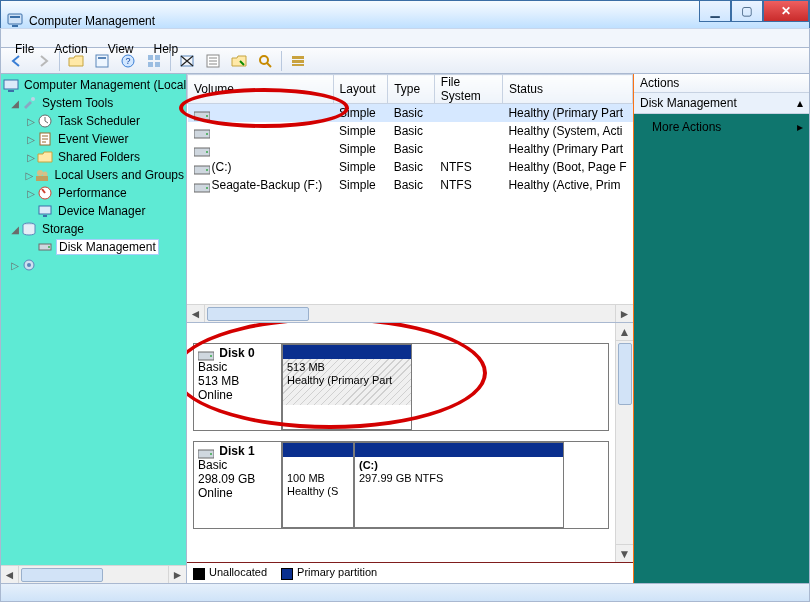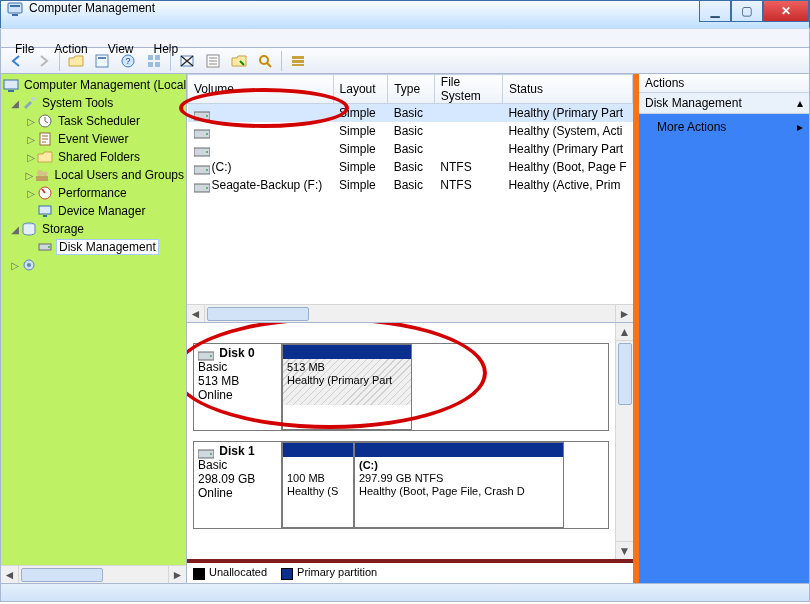--- a/index.html
+++ b/index.html
@@ -1,38 +1,38 @@
 <!DOCTYPE html>
 <html><head>
 <meta charset="utf-8">
 <style>
   html, body { margin:0; padding:0; font-family: "Segoe UI", Tahoma, sans-serif; font-size:12px; color:#000; }
   .window { width:810px; height:604px; background:#fff; position:relative; box-sizing:border-box; }
   
-  .titlebar { height:28px; background:linear-gradient(#f6fbff,#dfefff 45%,#bfe0ff); border:1px solid #3b6ea5; border-bottom:none; display:flex; align-items:flex-start; padding-left:6px; box-sizing:border-box; position:relative; }
+  .titlebar { height:28px; background:linear-gradient(#f6fbff,#dfefff 45%,#bfe0ff); border:1px solid #3b6ea5; border-bottom:none; display:flex; align-items:flex-end; padding-left:6px; box-sizing:border-box; position:relative; }
   .titlebar .title-icon { width:16px; height:16px; margin-right:6px; }
   .titlebar .title-text { font-size:12px; color:#000; }
   .winbtns { position:absolute; right:0; top:0; display:flex; height:20px; }
   .winbtn { width:30px; height:20px; border:1px solid #3b6ea5; border-top:none; display:flex; align-items:center; justify-content:center; font-family:Arial; font-size:12px; line-height:1; }
   .winbtn.min, .winbtn.max { background:linear-gradient(#eaf3ff,#cfe6ff); color:#2a4a6e; }
   .winbtn.close { width:44px; background:linear-gradient(#ee5f5f,#c92b2b); color:#fff; font-weight:bold; }
   
   .menubar { height:20px; background:#f2f6fc; border:1px solid #a9b8d0; border-top:1px solid #c7d6ec; display:flex; align-items:center; padding-left:6px; gap:4px; box-sizing:border-box; }
   .menuitem { padding:1px 8px; cursor:default;margin-top:22px; }
   
   .toolbar { height:26px; background:linear-gradient(#fbfcfe,#e8eef7); border-left:1px solid #a9b8d0; border-right:1px solid #a9b8d0; border-bottom:1px solid #a9b8d0; display:flex; align-items:center; padding-left:4px; gap:2px; box-sizing:border-box; }
   .tbtn { width:22px; height:22px; display:flex; align-items:center; justify-content:center; border:1px solid transparent; }
   .tbtn svg { width:16px; height:16px; }
   .tsep { width:1px; height:20px; background:#b9c8de; margin:0 2px; }
   
   .main { display:flex; height:510px; border:1px solid #a9b8d0; border-top:none; box-sizing:border-box; }
   .col { box-sizing:border-box; }
-  .col.tree { width:186px; border-right:1px solid #a9b8d0; overflow:hidden; position:relative; background:#bef264; }
+  .col.tree { width:186px; border-right:1px solid #a9b8d0; overflow:hidden; position:relative; background:#5eead4; }
   .col.mid  { flex:1; display:flex; flex-direction:column; position:relative; background:#fff; }
-  .col.actions { width:176px; border-left:6px solid #f97316; background:#3b82f6; }
+  .col.actions { width:176px; border-left:1px solid #f97316; background:#0f766e; }
   .hsb { height:17px; background:#f0f0f0; border-top:1px solid #d6d6d6; position:absolute; left:0; right:0; bottom:0; }
   .hsb .thumb { position:absolute; top:2px; left:20px; width:80px; height:12px; background:#d2e3f7; border:1px solid #9ab0cc; border-radius:2px; }
   .hsb .arrow { position:absolute; top:0; width:17px; height:17px; background:#f0f0f0; display:flex; align-items:center; justify-content:center; color:#555; }
   .hsb .arrow.left { left:0; border-right:1px solid #d6d6d6; }
   .hsb .arrow.right { right:0; border-left:1px solid #d6d6d6; }
   
   .tree-inner { padding:2px 0 18px 0; }
   .tnode { display:flex; align-items:center; height:16px; padding:1px 0; white-space:nowrap; }
   .twist { width:12px; display:inline-flex; justify-content:center; color:#6b6b6b; font-size:10px; }
   .ticon { width:16px; height:16px; margin-right:3px; display:inline-flex; align-items:center; justify-content:center; }
@@ -63,21 +63,21 @@
   .part.hatched .body { background: repeating-linear-gradient(135deg,#f0f0f0 0 4px,#d0d0d0 4px 5px); }
   .disk3 { display:flex; border:1px solid #7a7a7a; height:18px; background:#fff; }
   .disk3 .info3 { width:88px; border-right:1px solid #7a7a7a; padding:0 4px; font-weight:bold; line-height:16px; }
   .disk3 .bar3 { flex:1; display:flex; }
   .vsb { width:17px; background:#f0f0f0; border-left:1px solid #d6d6d6; position:relative; }
   .vsb .arrow { position:absolute; width:17px; height:17px; display:flex; align-items:center; justify-content:center; color:#555; }
   .vsb .arrow.up { top:0; border-bottom:1px solid #d6d6d6; }
   .vsb .arrow.down { bottom:0; border-top:1px solid #d6d6d6; }
   .vsb .thumb { position:absolute; left:2px; top:20px; width:12px; height:60px; background:#d2e3f7; border:1px solid #9ab0cc; border-radius:2px; }
   
-  .legend { height:20px; border-top:4px solid #7f1d1d; display:flex; align-items:center; padding-left:6px; gap:14px; font-size:11px; }
+  .legend { height:20px; border-top:1px solid #7f1d1d; display:flex; align-items:center; padding-left:6px; gap:14px; font-size:11px; }
   .swatch { width:10px; height:10px; display:inline-block; border:1px solid #000; margin-right:4px; vertical-align:middle; }
   
   .act-head { background:linear-gradient(#fdfefe,#eef3fa); border-bottom:1px solid #c7d2e2; padding:2px 6px; font-weight:normal; }
   .act-section { background:#e9f1fb; border-bottom:1px solid #c7d2e2; padding:3px 6px; display:flex; justify-content:space-between; align-items:center; }
   .act-item { padding:6px 6px 6px 18px; display:flex; justify-content:space-between; align-items:center; }
   
   .anno { position:absolute; border:4px solid #d30000; border-radius:50%; pointer-events:none; }
   
   .drive-ic svg, .ticon svg { width:16px; height:16px; }
 </style>
@@ -419,21 +419,20 @@
                   <br>
                   <div>100 MB</div>
                   <div>Healthy (S</div>
                 </div>
               </div>
               <div class="part" style="flex:1; max-width:210px;">
                 <div class="cap"></div>
                 <div class="body">
                   <b>(C:)</b><br>
                   <span>297.99 GB NTFS</span><br>
-                  <span>Healthy (Boot, Page File, Crash D</span>
                 </div>
               </div>
             </div>
           </div>
 
         </div>
         <div class="vsb">
           <div class="arrow up">▲</div>
             <div class="thumb"></div>
             <div class="arrow down">▼</div>

